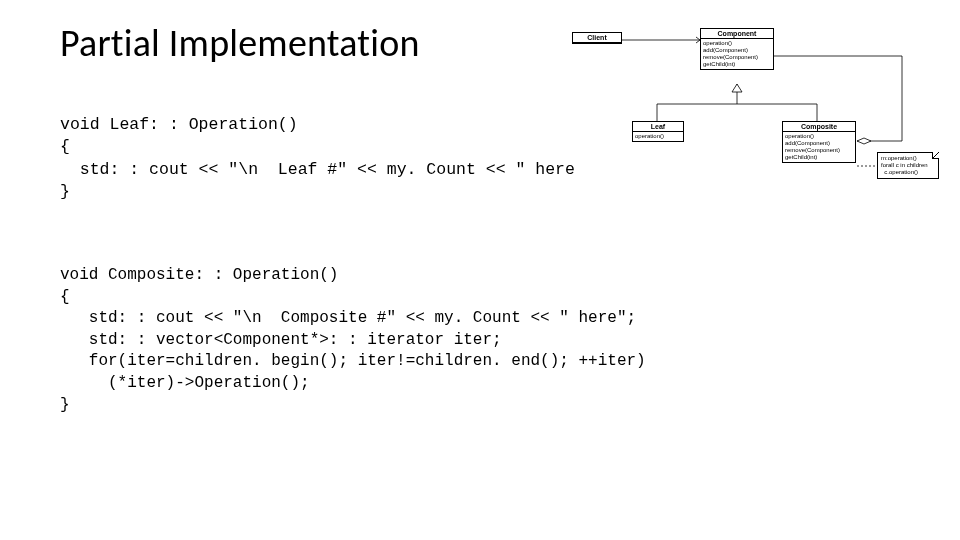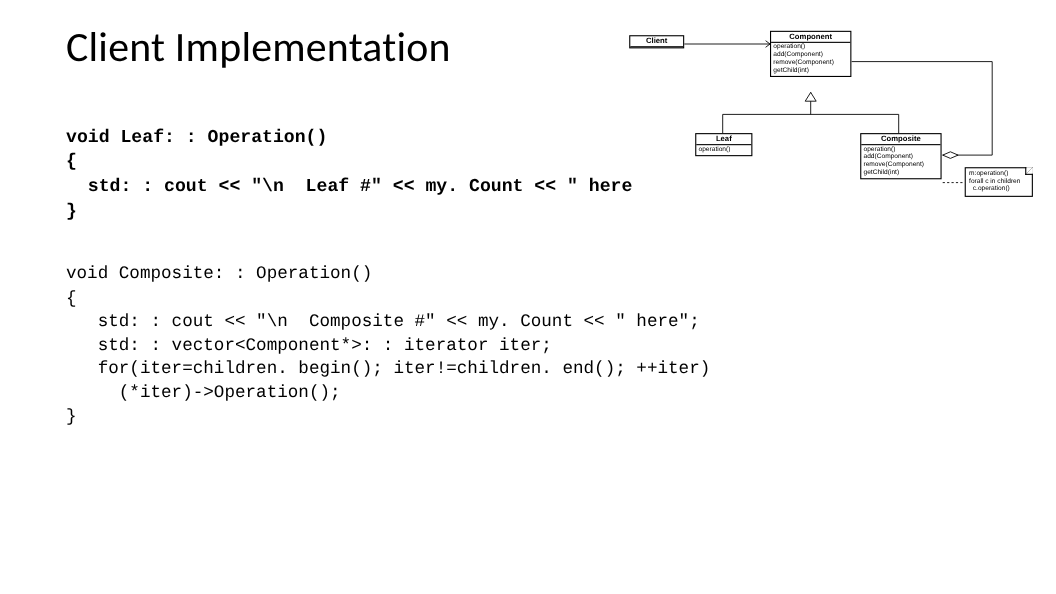--- a/index.html
+++ b/index.html
@@ -23,22 +23,21 @@
     color: #000;
     margin-bottom: 48px;
     letter-spacing: 0.2px;
   }
   .code-block {
     font-family: "Courier New", Courier, monospace;
     font-size: 16.5px;
     line-height: 1.35;
     color: #000;
     white-space: pre;
-    margin-bottom: 36px;
-    font-weight: bold;
+    margin-bottom: 62px;
   }
   .code-block2 {
     font-family: "Courier New", Courier, monospace;
     font-size: 16px;
     line-height: 1.35;
     color: #000;
     white-space: pre;
   }
   
   .uml {
@@ -93,21 +92,21 @@
     width: 380px;
     height: 185px;
     pointer-events: none;
   }
 </style>
 </head>
 <body>
 
 <div class="slide">
 
-  <h1 class="title">Client Implementation</h1>
+  <h1 class="title">Partial Implementation</h1>
 
   <div class="code-block">void Leaf: : Operation()
 {
   std: : cout &lt;&lt; "\n  Leaf #" &lt;&lt; my. Count &lt;&lt; " here
 }</div>
 
   <div class="code-block2">void Composite: : Operation()
 {
    std: : cout &lt;&lt; "\n  Composite #" &lt;&lt; my. Count &lt;&lt; " here";
    std: : vector&lt;Component*&gt;: : iterator iter;

